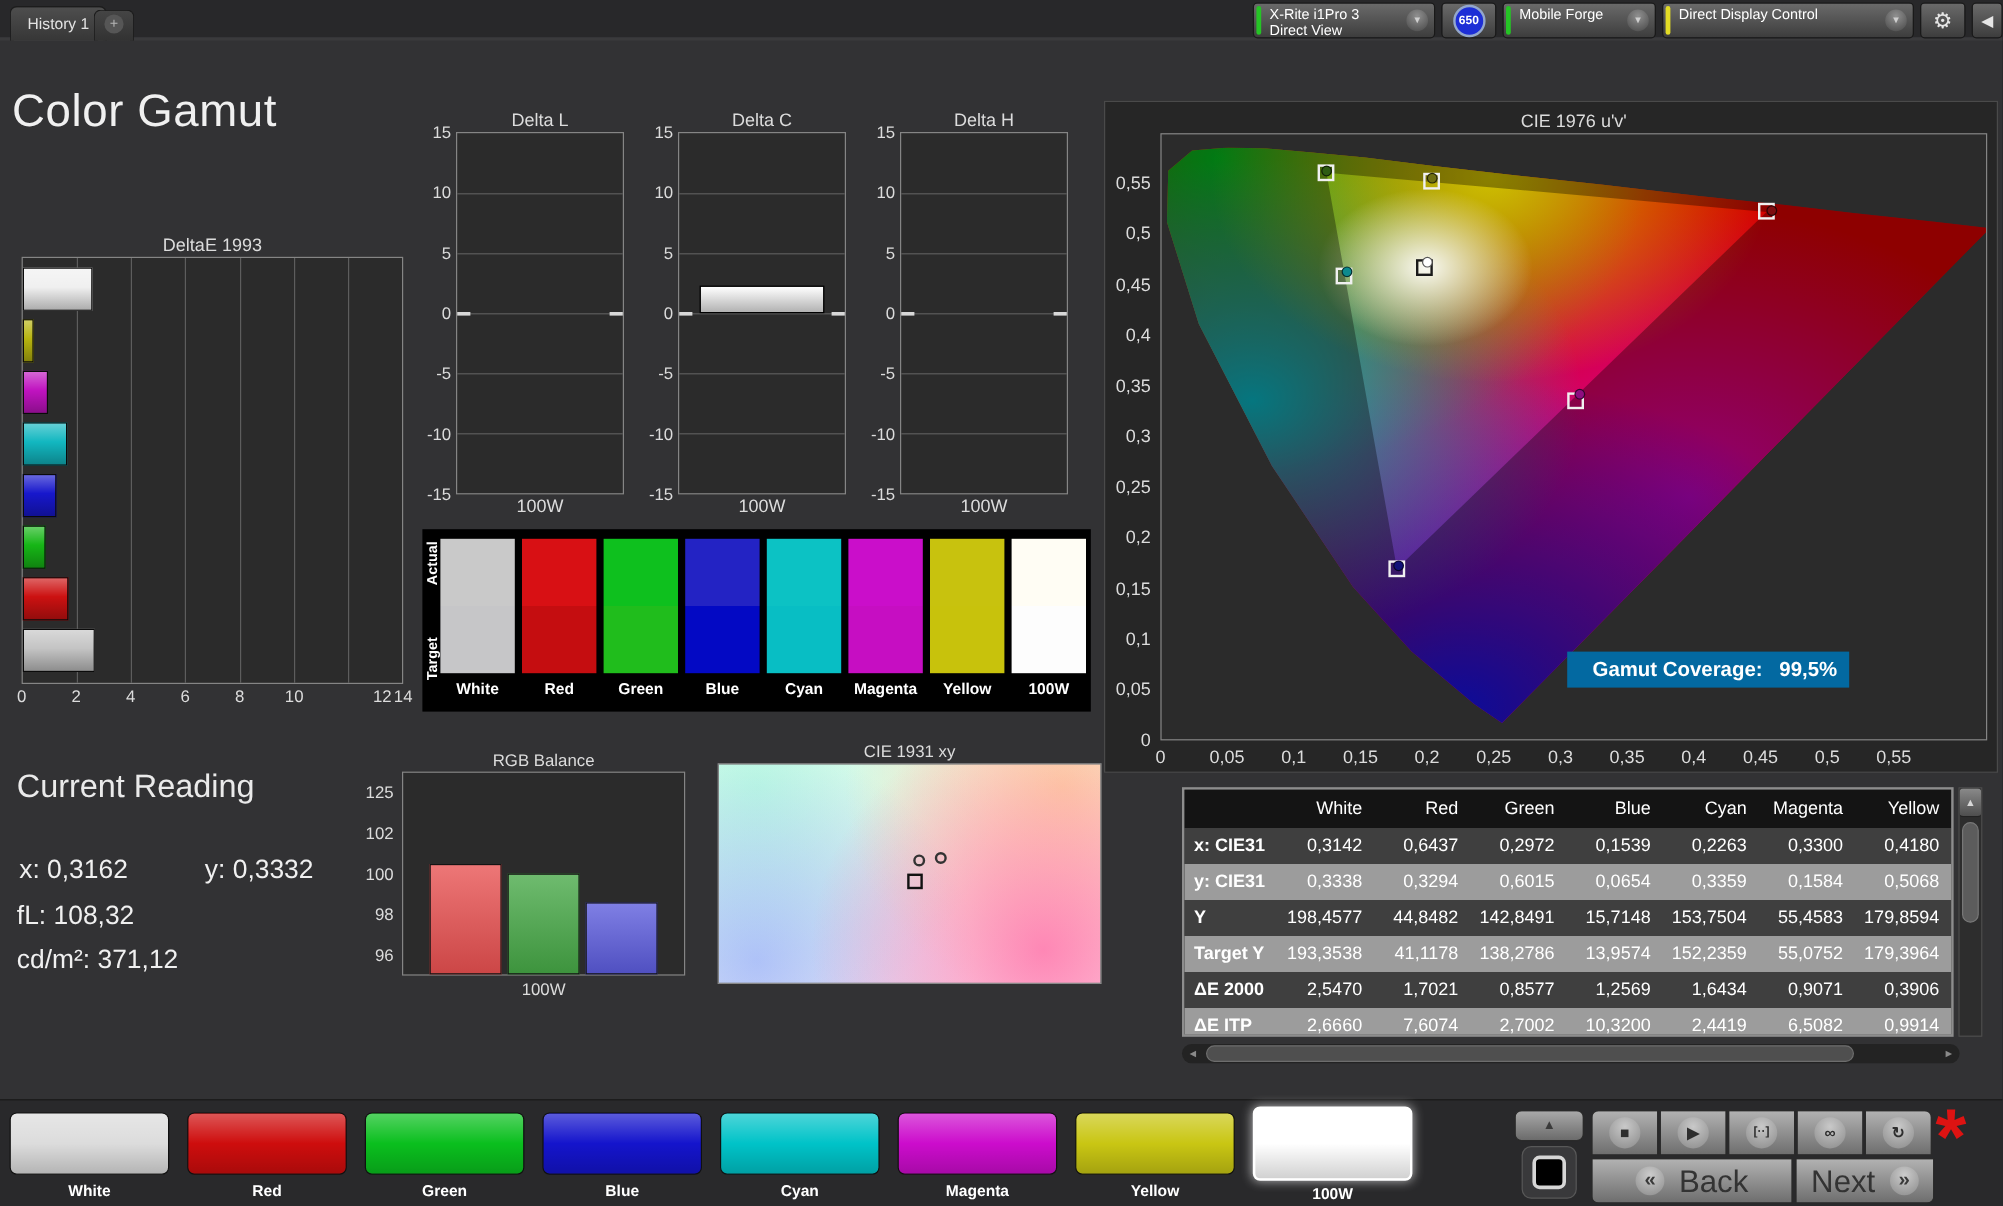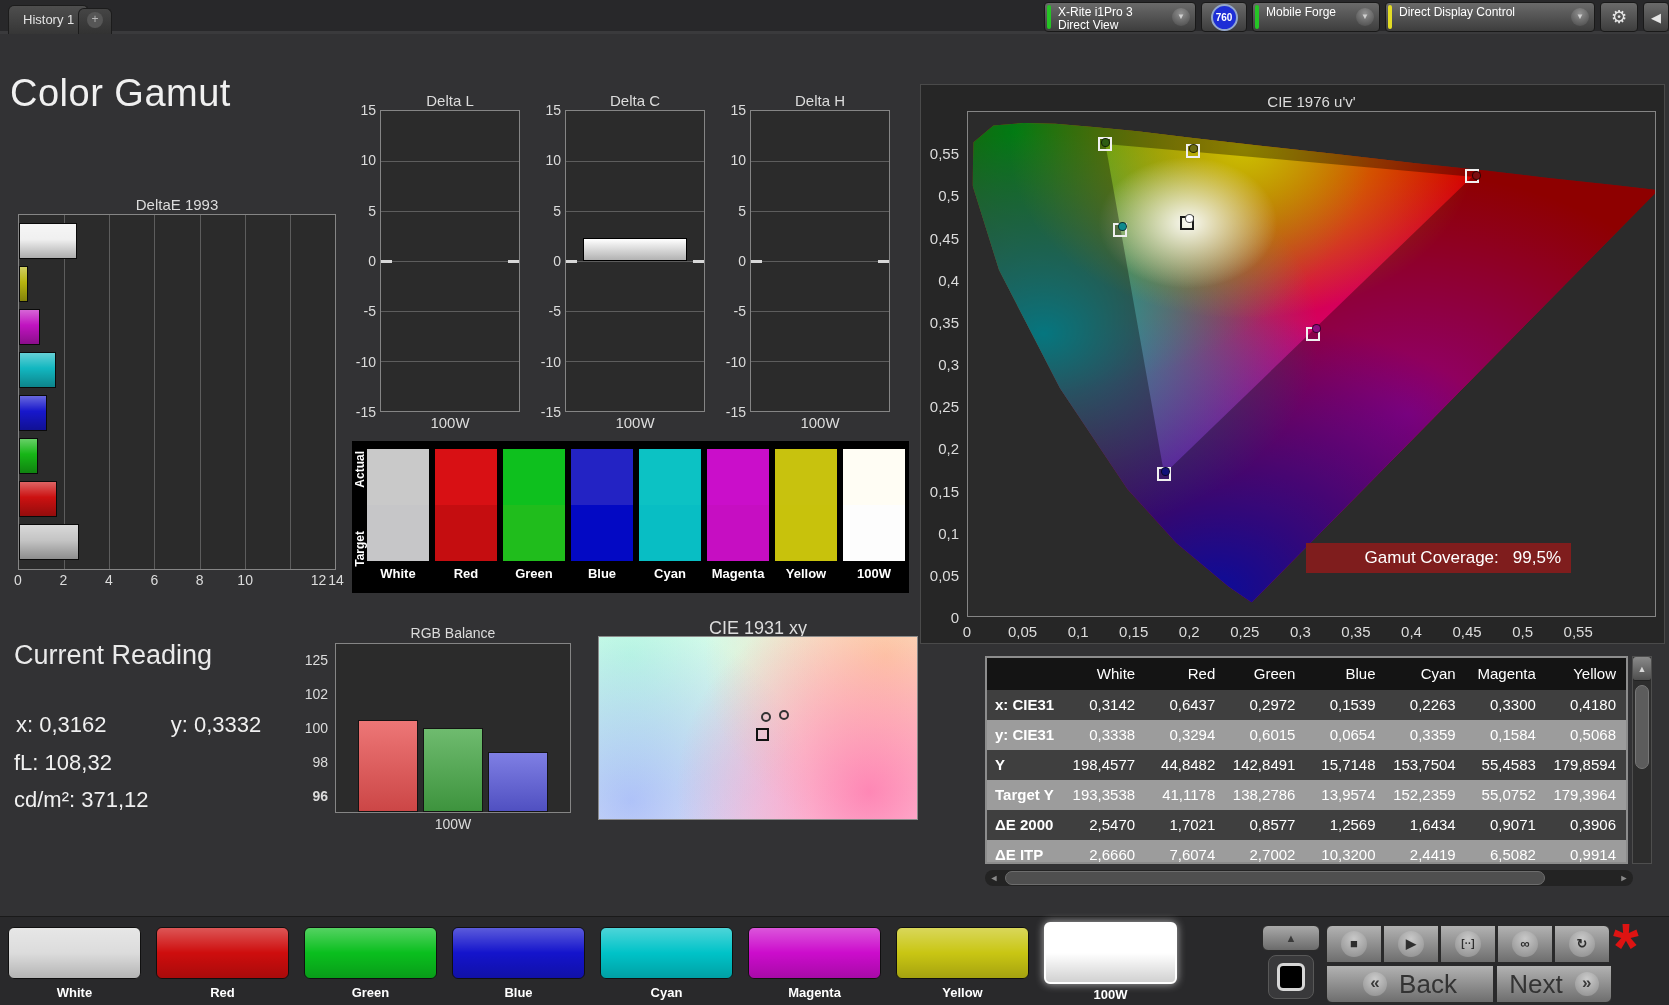--- a/index.html
+++ b/index.html
@@ -56,21 +56,21 @@
 
 #cie-panel{position:absolute;left:920px;top:84px;width:745px;height:560px;background:#262626;border:1px solid #4a4a4a}
 #cie-plot{left:46px;top:26px;width:689px;height:506px;overflow:hidden}
 #cie-svg{position:absolute;inset:0;width:100%;height:100%}
 #cie-xlabels{position:absolute;left:46px;top:538px;width:689px;height:18px}
 .cie-xl{position:absolute;transform:translateX(-50%);color:#dcdcdc;font-size:15px}
 #cie-ylabels{position:absolute;left:0;top:26px;width:42px;height:506px}
 .cie-yl{position:absolute;right:4px;transform:translateY(-50%);color:#dcdcdc;font-size:15px}
 .cie-mk{position:absolute;width:14px;height:14px;border:2px solid #fff;z-index:3}
 .cie-dot{position:absolute;width:9px;height:9px;border-radius:50%;border:1px solid rgba(0,0,0,.65)}
-#coverage-box{position:absolute;left:385px;top:458px;width:265px;height:30px;background:#7f1d1d;color:#fff;font-size:17px;font-weight:normal;display:flex;align-items:center;justify-content:flex-end;gap:14px;padding-right:10px}
+#coverage-box{position:absolute;left:385px;top:458px;width:235px;height:30px;background:#0369a1;color:#fff;font-size:17px;font-weight:bold;display:flex;align-items:center;justify-content:flex-end;gap:14px;padding-right:10px}
 
 
 #cr-title{position:absolute;left:14px;top:640px;font-size:27px;color:#eaeaea}
 .cr-line{position:absolute;color:#f0f0f0;font-size:22px}
 
 
 #rgb-yl{position:absolute;left:296px;top:643px;width:36px;height:170px}
 .rgb-tick{position:absolute;right:4px;transform:translateY(-50%);color:#dcdcdc;font-size:14px}
 #rgb-bars{position:absolute;inset:0;display:flex;align-items:flex-end;gap:5px;padding:0 22px}
 .rgb-bar{flex:1;border:1px solid #141414;position:relative}
@@ -137,21 +137,21 @@
     <div class="tab">History 1</div>
     <div class="tab-add"><span>+</span></div>
     <div id="tb-right">
       <div class="dd" style="width:152px">
         <i class="stripe" id="meter-stripe" style="background: rgb(37, 196, 37);"></i>
         <div>X-Rite i1Pro 3</div>
         <div>Direct View</div>
         <span class="caret">▼</span>
       </div>
       <div class="badge-btn">
-        <span class="badge">760</span>
+        <span class="badge">650</span>
       </div>
       <div class="dd" style="width:128px">
         <i class="stripe" id="source-stripe" style="background: rgb(37, 196, 37);"></i>
         <div>Mobile Forge</div>
         <span class="caret">▼</span>
       </div>
       <div class="dd" style="width:210px">
         <i class="stripe" id="control-stripe" style="background: rgb(227, 220, 37);"></i>
         <div>Direct Display Control</div>
         <span class="caret">▼</span>
@@ -444,25 +444,25 @@
         <div class="rgb-bar" style="height: 55%; background: rgb(232, 80, 80);"></div>
         <div class="rgb-bar" style="height: 50%; background: rgb(70, 168, 70);"></div>
         <div class="rgb-bar" style="height: 36%; background: rgb(91, 91, 220);"></div>
       </div>
   </div>
   <div id="rgb-yl">
       <div class="rgb-tick" style="top: 10%;">125</div>
       <div class="rgb-tick" style="top: 30%;">102</div>
       <div class="rgb-tick" style="top: 50%;">100</div>
       <div class="rgb-tick" style="top: 70%; text-align: right;">98</div>
-      <div class="rgb-tick" style="top: 90%; font-weight: bold;">96</div>
+      <div class="rgb-tick" style="top: 90%;">96</div>
     </div>
   <div class="ct" style="left:335px;top:816px;width:236px;font-size:14px">100W</div>
 
-  <div class="ct" style="left:598px;top:618px;width:320px;font-size:18px">CIE 1931 xy</div>
+  <div class="ct" style="left:598px;top:618px;width:320px;font-size:14px">CIE 1931 xy</div>
   <div class="plot" id="xy-plot">
       <div class="xy-mk xy-circle" style="left: 51%; top: 41%;"></div>
       <div class="xy-mk xy-circle" style="left: 56.5%; top: 40%;"></div>
       <div class="xy-mk xy-square" style="left: 49.5%; top: 50%;"></div>
     </div>
 
   <div id="dtable">
       <div class="tr th-row">
         <div class="td lbl"></div>
         <div class="td">White</div>

